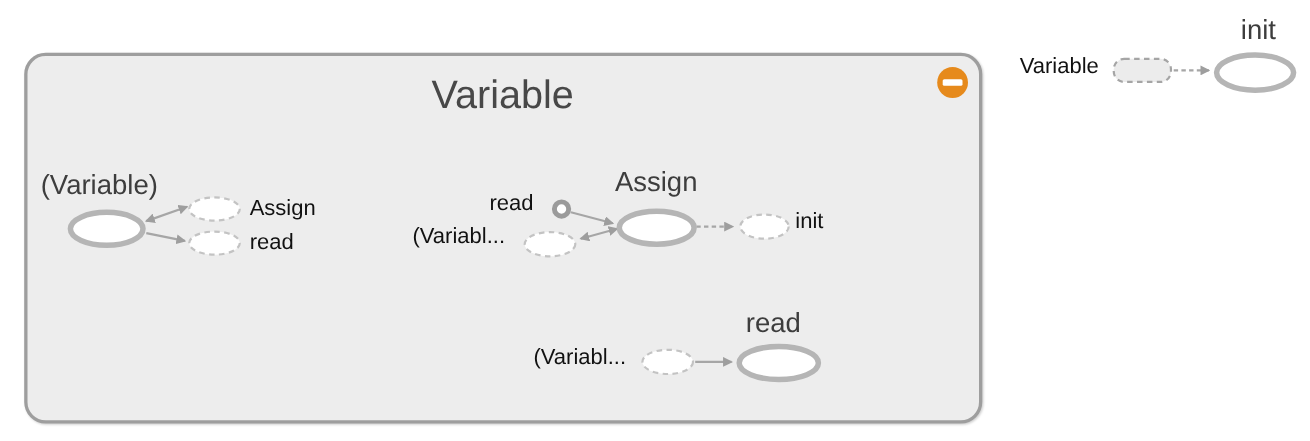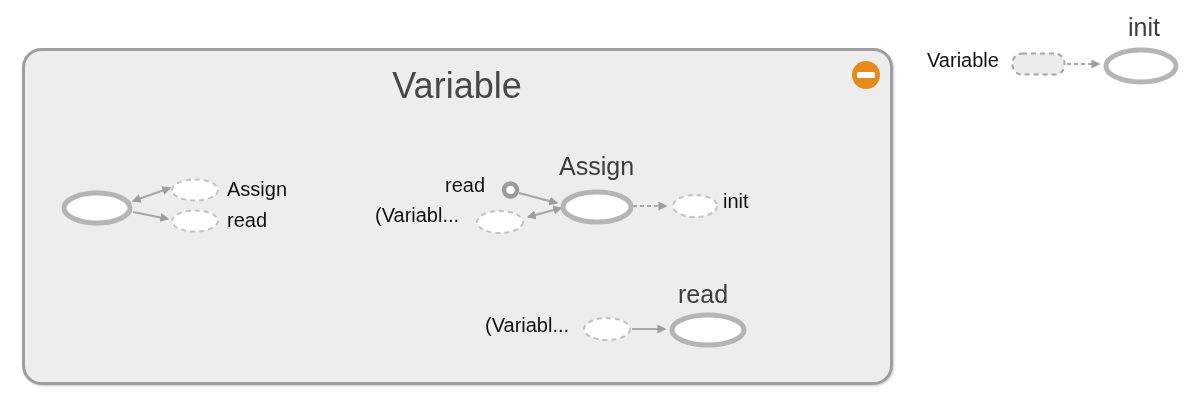--- a/index.html
+++ b/index.html
@@ -54,20 +54,21 @@
     <ellipse cx="607" cy="329" rx="23" ry="11" fill="#ffffff" stroke="#c3c3c3" stroke-width="2" stroke-dasharray="5 4"></ellipse>
     <ellipse cx="708" cy="330" rx="36" ry="15" fill="#ffffff" stroke="#b5b5b5" stroke-width="5"></ellipse>
 
     <line x1="1067" y1="64" x2="1099" y2="64" stroke="#a6a6a6" stroke-width="2" stroke-dasharray="4 3" marker-end="url(#arrow)"></line>
     <rect x="1012.5" y="53.5" width="52" height="21" rx="9.5" fill="#ececec" stroke="#a5a5a5" stroke-width="2" stroke-dasharray="5 4"></rect>
     <ellipse cx="1141" cy="66" rx="35" ry="16" fill="#ffffff" stroke="#b5b5b5" stroke-width="5"></ellipse>
   </svg>
 
   <div class="txt gtitle center-box" style="left:23px;top:66px;width:868px;">Variable</div>
 
+  <div class="txt ntitle" style="left:37px;top:153px;">(Variable)</div>
   <div class="txt lbl" style="left:227px;top:177px;">Assign</div>
   <div class="txt lbl" style="left:227px;top:208px;">read</div>
 
   <div class="txt lbl" style="left:445px;top:173px;">read</div>
   <div class="txt lbl" style="left:375px;top:203px;">(Variabl...</div>
   <div class="txt ntitle" style="left:559px;top:151px;">Assign</div>
   <div class="txt lbl" style="left:723px;top:189px;">init</div>
 
   <div class="txt lbl" style="left:485px;top:313px;">(Variabl...</div>
   <div class="txt ntitle" style="left:678px;top:279px;">read</div>

